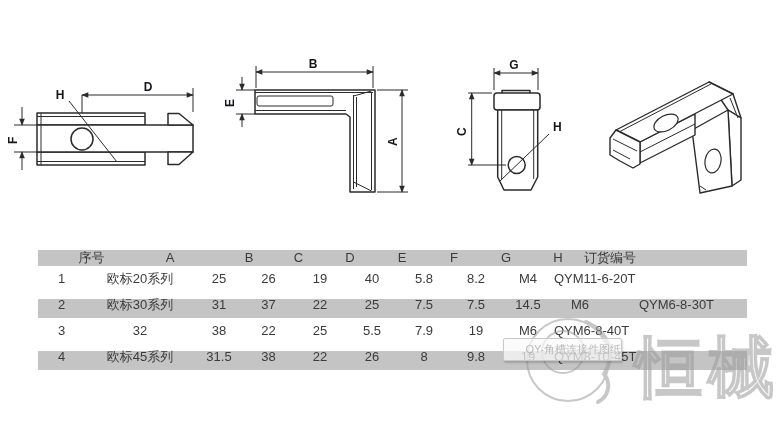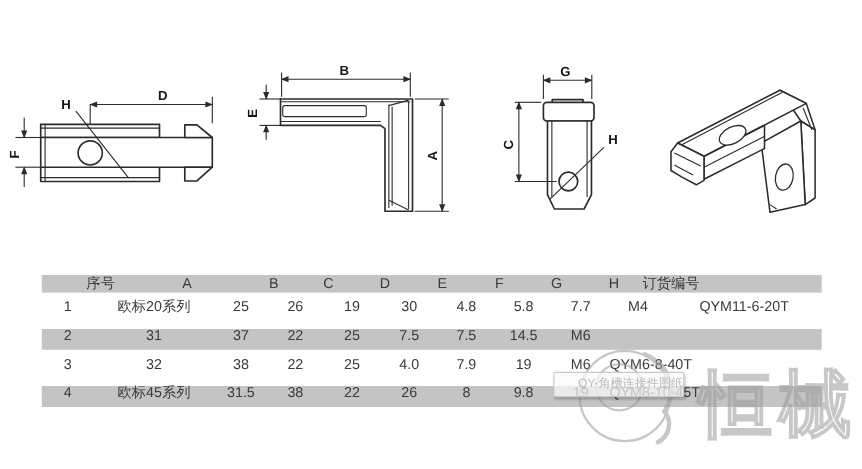--- a/index.html
+++ b/index.html
@@ -148,47 +148,48 @@
       <div class="td">H</div>
       <div class="td">订货编号</div>
     </div>
 
     <div class="tr data">
       <div class="td">1</div>
       <div class="td">欧标20系列</div>
       <div class="td">25</div>
       <div class="td">26</div>
       <div class="td">19</div>
-      <div class="td">30</div>
-      <div class="td">4.8</div>
+      <div class="td">40</div>
       <div class="td">5.8</div>
-      <div class="td">7.7</div>
+      <div class="td">8.2</div>
       <div class="td">M4</div>
       <div class="td">QYM11-6-20T</div>
     </div>
 
     <div class="tr data stripe">
       <div class="td">2</div>
+      <div class="td">欧标30系列</div>
       <div class="td">31</div>
       <div class="td">37</div>
       <div class="td">22</div>
       <div class="td">25</div>
       <div class="td">7.5</div>
       <div class="td">7.5</div>
       <div class="td">14.5</div>
       <div class="td">M6</div>
+      <div class="td">QYM6-8-30T</div>
     </div>
 
     <div class="tr data">
       <div class="td">3</div>
       <div class="td">32</div>
       <div class="td">38</div>
       <div class="td">22</div>
       <div class="td">25</div>
-      <div class="td">4.0</div>
+      <div class="td">5.5</div>
       <div class="td">7.9</div>
       <div class="td">19</div>
       <div class="td">M6</div>
       <div class="td">QYM6-8-40T</div>
     </div>
 
     <div class="tr data stripe">
       <div class="td">4</div>
       <div class="td">欧标45系列</div>
       <div class="td">31.5</div>

